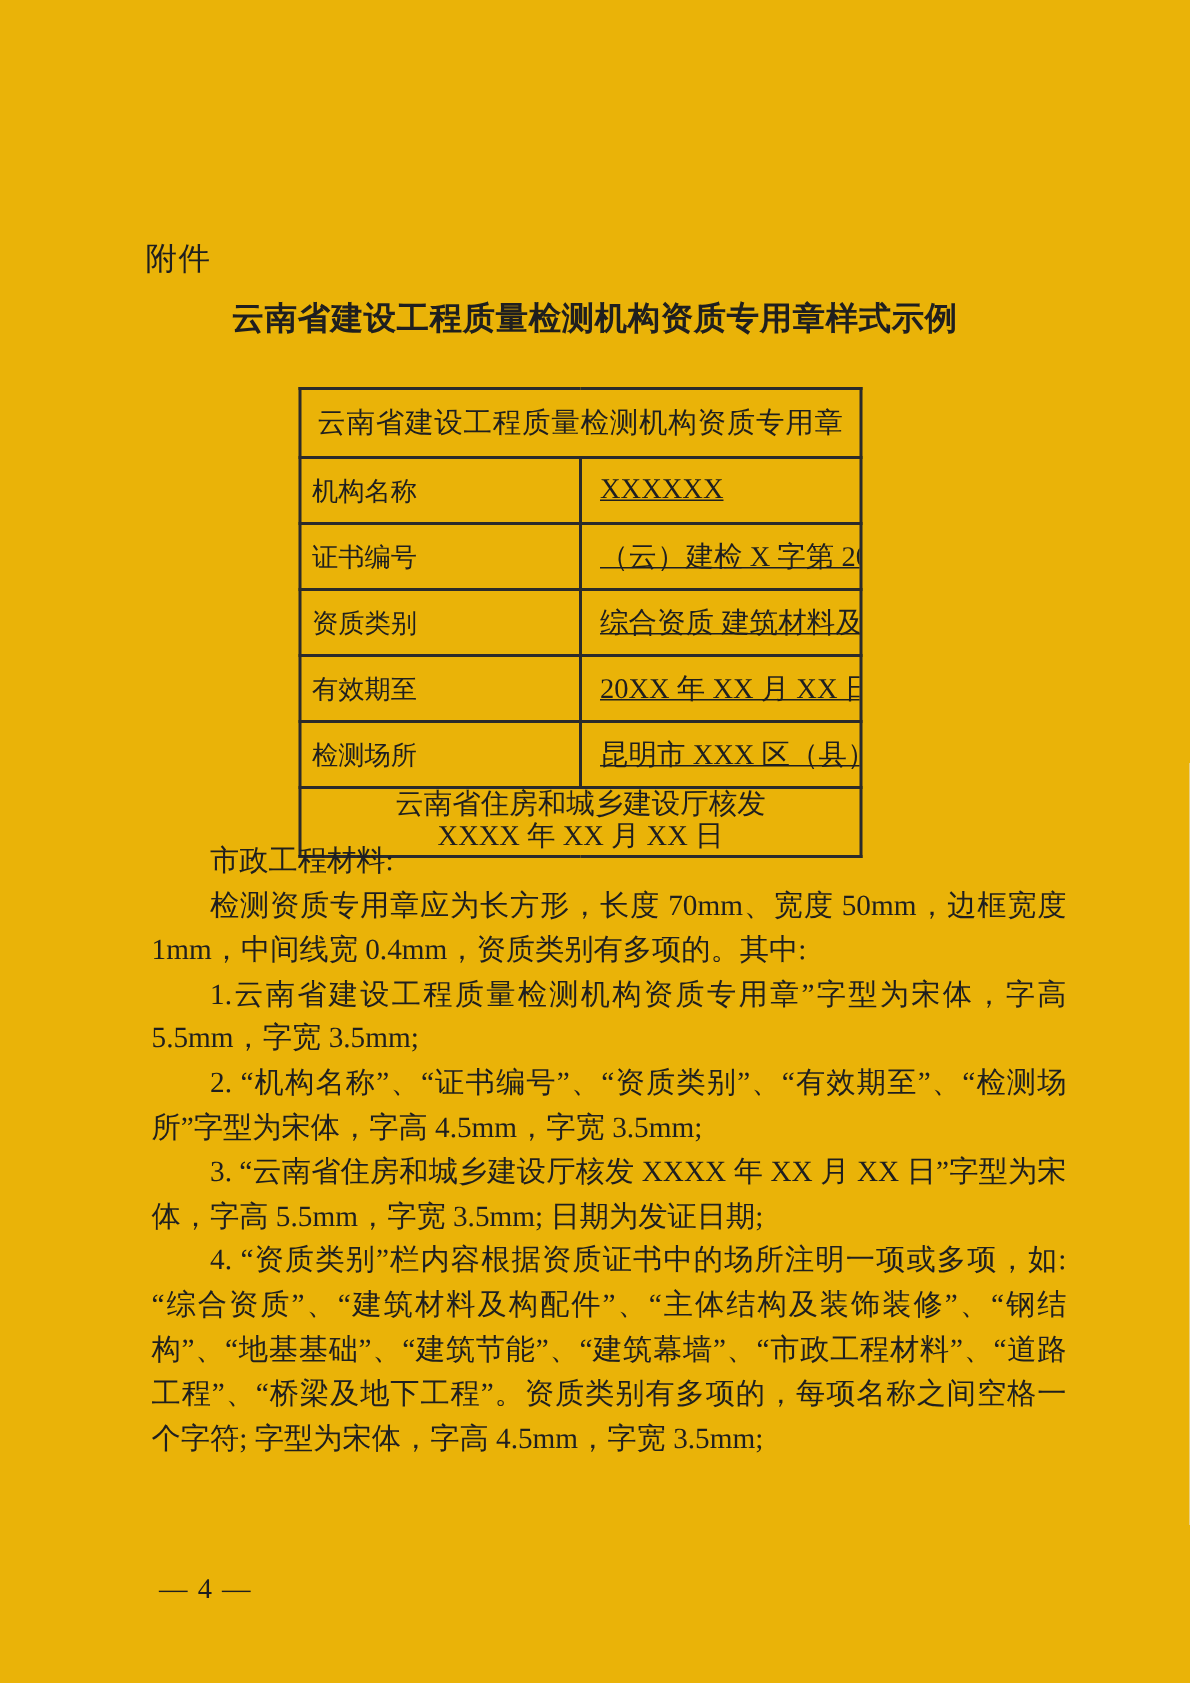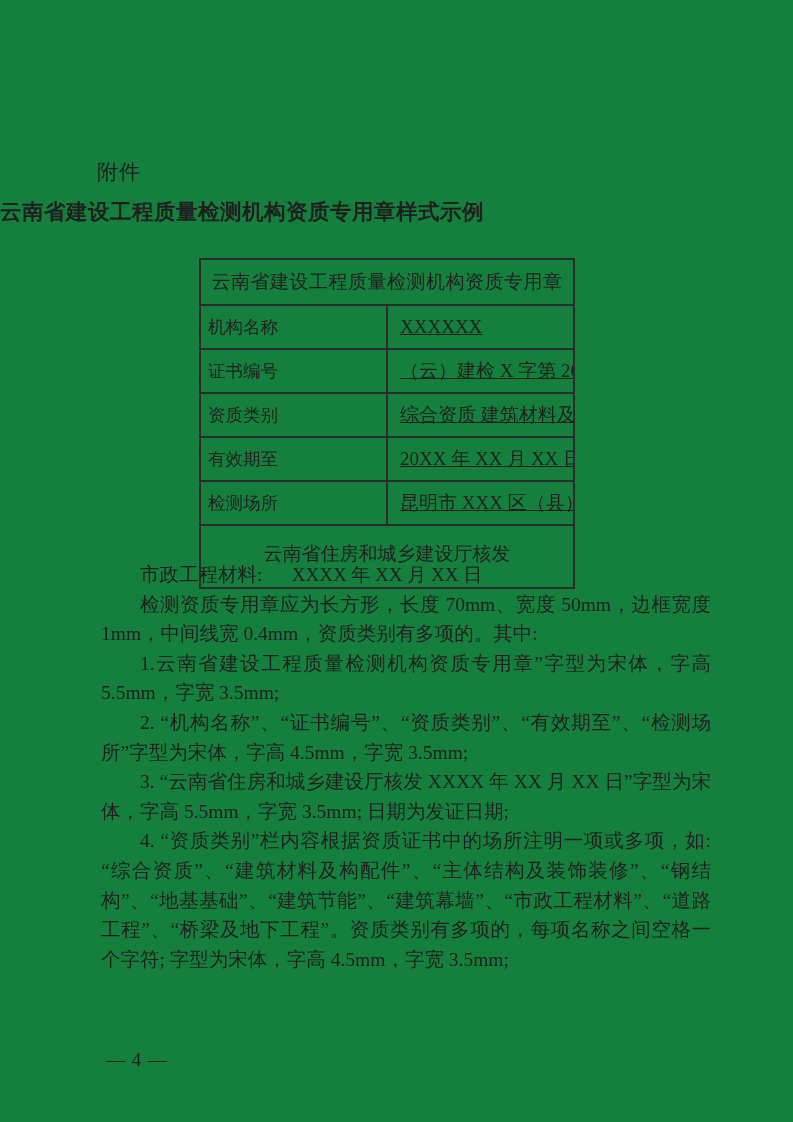--- a/index.html
+++ b/index.html
@@ -5,37 +5,38 @@
   html, body {
     margin: 0;
     padding: 0;
     background: #e8e8e8;
   }
   .page {
     position: relative;
     width: 793px;
     height: 1122px;
     margin: 0 auto;
-    background: #15803d;
+    background: #eab308;
     overflow: hidden;
     font-family: "Liberation Serif", "DejaVu Serif", serif;
     color: #1f1f1f;
   }
   .attachment-label {
     position: absolute;
     left: 97px;
     top: 158px;
     font-size: 21px;
     letter-spacing: 1px;
   }
   .doc-title {
     position: absolute;
     left: 0;
     right: 0;
     top: 197px;
+    text-align: center;
     font-size: 21.5px;
     font-weight: bold;
     letter-spacing: 0.5px;
   }
   .seal-table {
     position: absolute;
     left: 199px;
     top: 258px;
     width: 376px;
     border-collapse: collapse;
@@ -58,21 +59,21 @@
     height: 40px;
     padding-left: 7px;
     font-size: 17.5px;
   }
   .seal-table .value-cell {
     padding-left: 12px;
     text-decoration: underline;
   }
   .seal-table .footer-cell {
     height: 40px;
-    padding: 18px 0 2px 0;
+    padding: 1px 0 2px 0;
     text-align: center;
     line-height: 20.5px;
   }
   .instructions {
     position: absolute;
     left: 101px;
     top: 560px;
     width: 610px;
     font-size: 19.5px;
     line-height: 29.6px;

